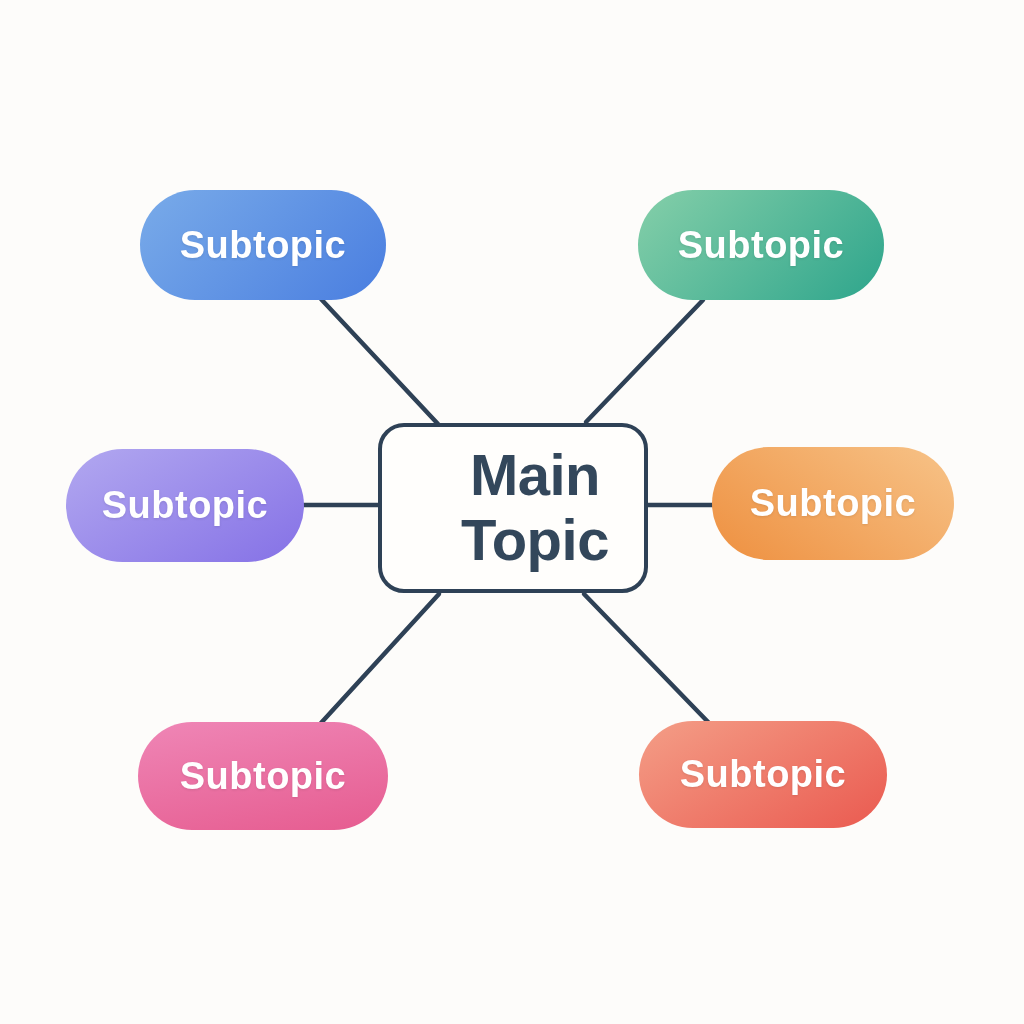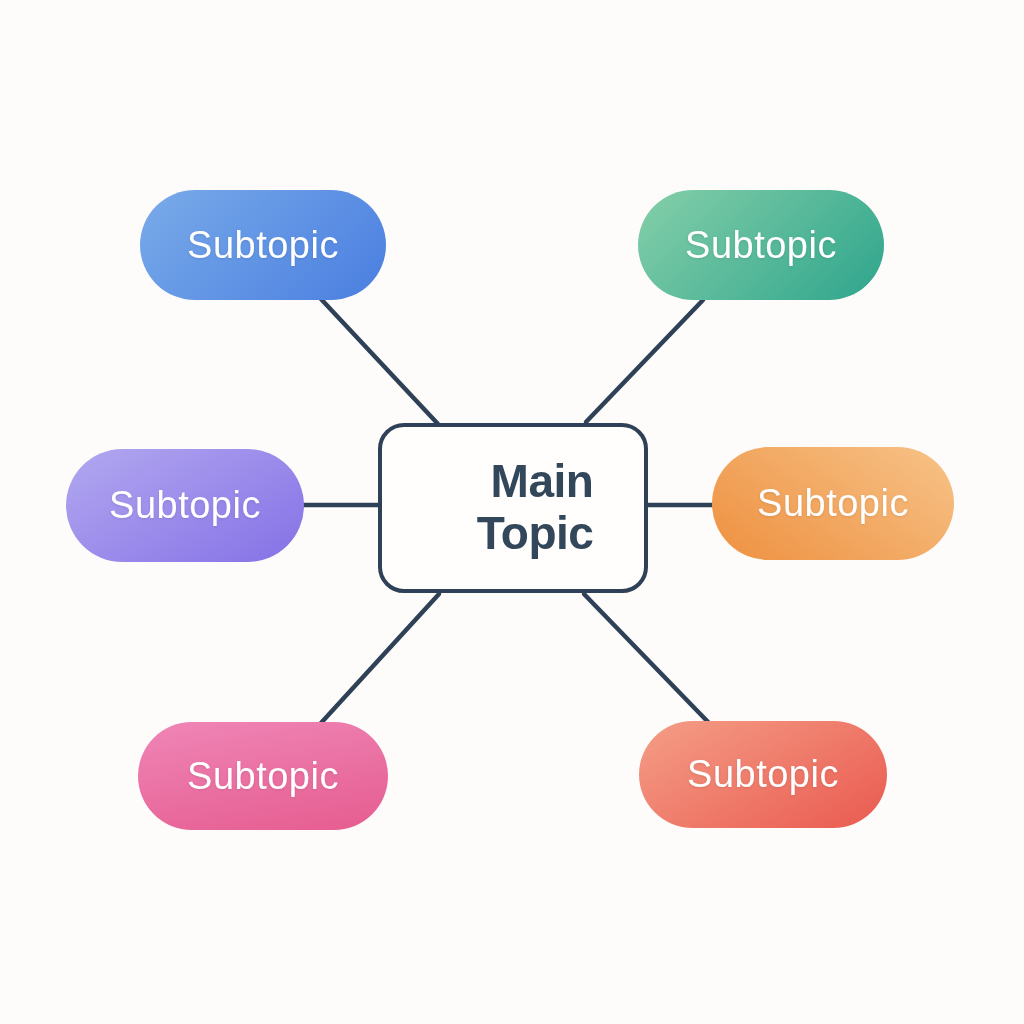--- a/index.html
+++ b/index.html
@@ -36,40 +36,40 @@
     background: var(--center-fill);
     border: 4.5px solid var(--connector);
     border-radius: 26px;
     display: flex;
     align-items: center;
     justify-content: center;
     z-index: 2;
   }
   .center-label {
     color: var(--ink);
-    font-size: 46px;
+    font-size: 58px;
     font-weight: 700;
     line-height: 1.12;
-    text-align: right;
+    text-align: center;
     white-space: pre-line;
     letter-spacing: -0.5px;
     margin-left: 44px;
   }
   .pill {
     position: absolute;
     border-radius: 999px;
     display: flex;
     align-items: center;
     justify-content: center;
     z-index: 2;
   }
   .pill-label {
     color: #FFFFFF;
     font-size: 38px;
-    font-weight: 400;
+    font-weight: 700;
     letter-spacing: 0.5px;
     text-shadow: 0 1px 3px rgba(0,0,0,0.10);
   }
   .pill-tl { left: 140px; top: 190px; width: 246px; height: 110px; }
   .pill-tr { left: 638px; top: 190px; width: 246px; height: 110px; }
   .pill-ml { left: 66px;  top: 449px; width: 238px; height: 113px; }
   .pill-mr { left: 712px; top: 447px; width: 242px; height: 113px; }
   .pill-bl { left: 138px; top: 722px; width: 250px; height: 108px; }
   .pill-br { left: 639px; top: 721px; width: 248px; height: 107px; }
 </style>

